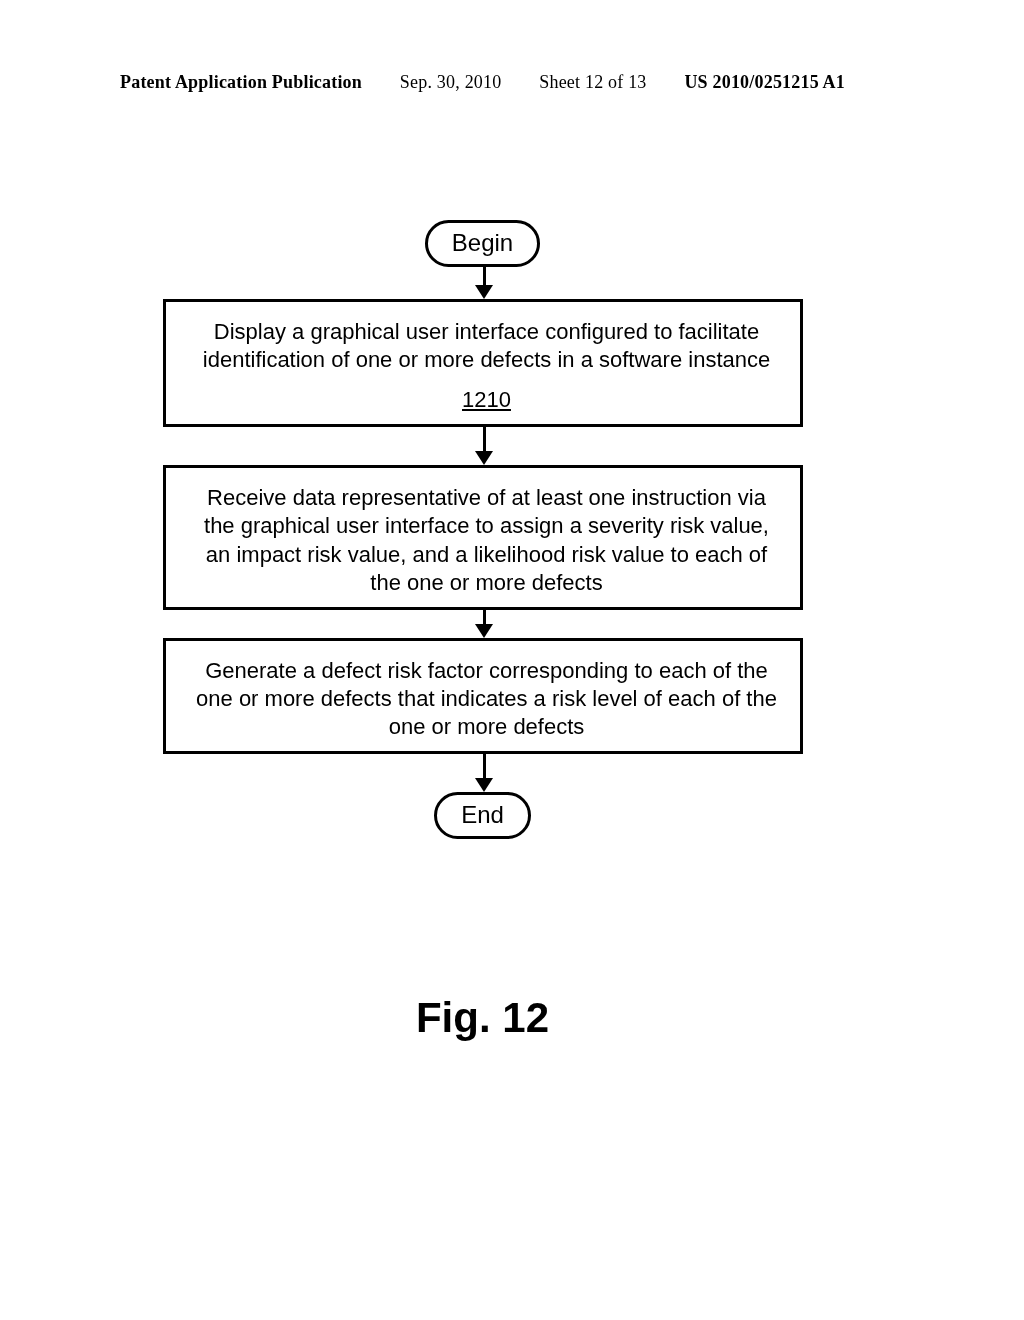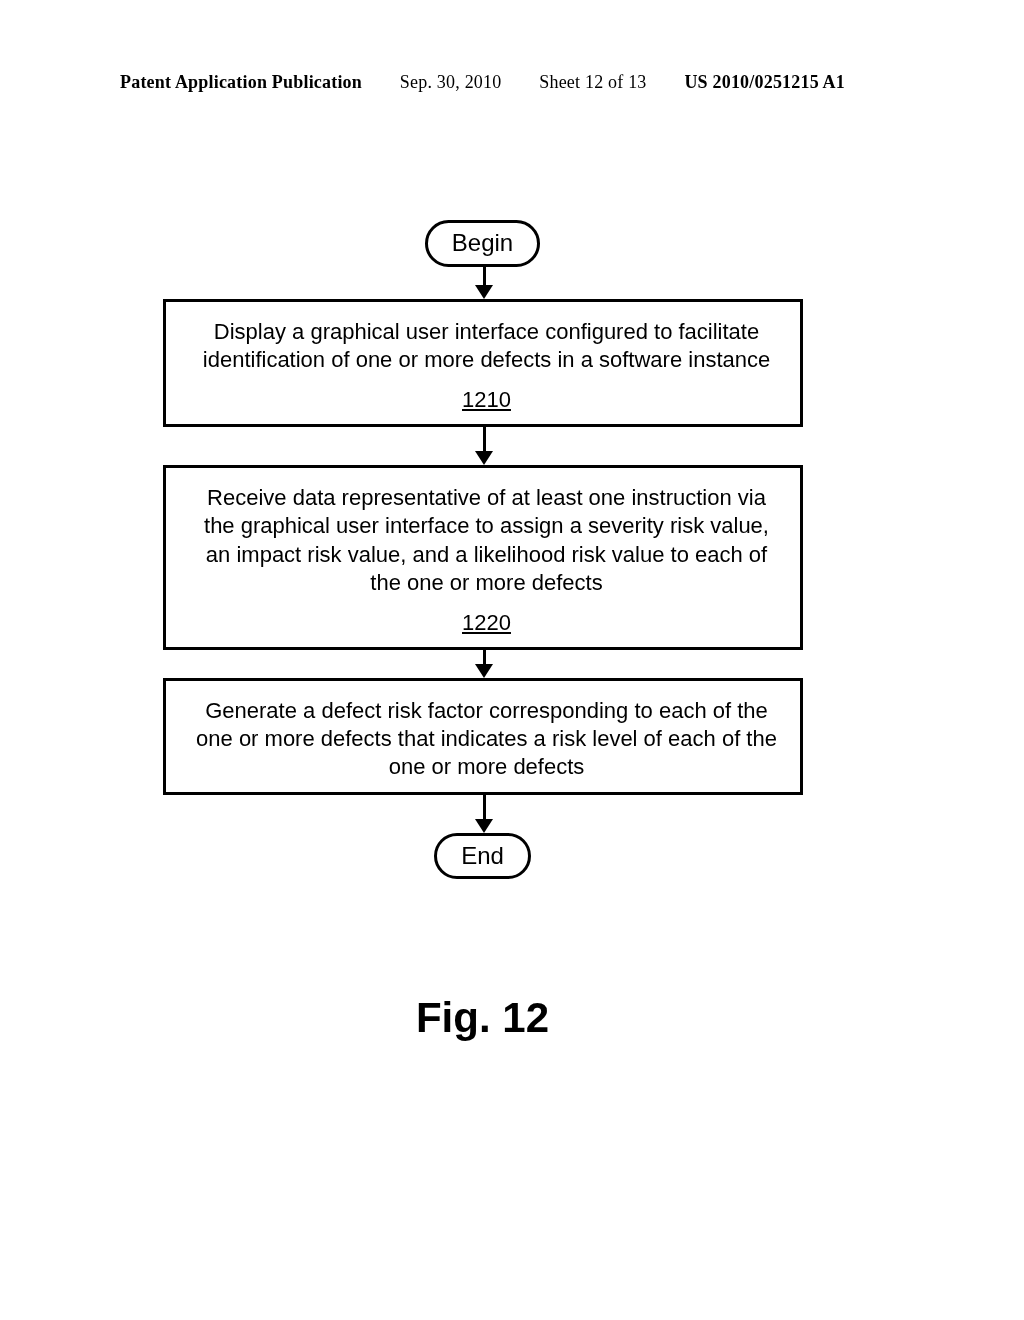--- a/index.html
+++ b/index.html
@@ -122,21 +122,20 @@
       <span class="ref">1210</span>
     </div>
 
     <div class="arrow">
       <div class="shaft h24"></div>
       <div class="head"></div>
     </div>
 
     <div class="step">
       <span>Receive data representative of at least one instruction via the graphical user interface to assign a severity risk value, an impact risk value, and a likelihood risk value to each of the one or more defects</span>
-      <span class="ref">1220</span>
     </div>
 
     <div class="arrow">
       <div class="shaft h14"></div>
       <div class="head"></div>
     </div>
 
     <div class="step">
       <span>Generate a defect risk factor corresponding to each of the one or more defects that indicates a risk level of each of the one or more defects</span>
     </div>

